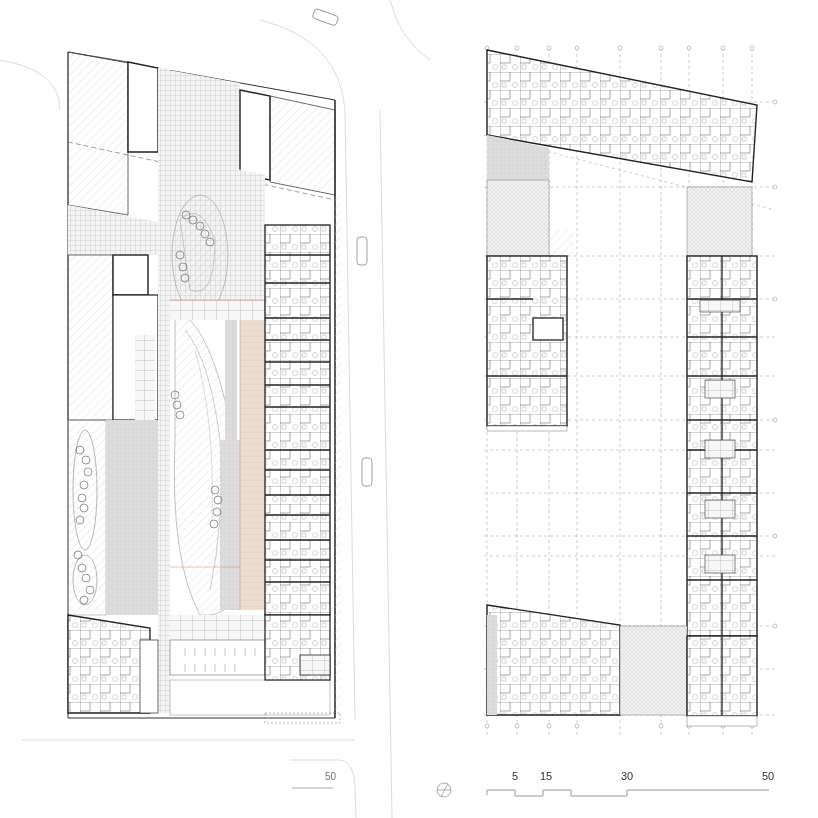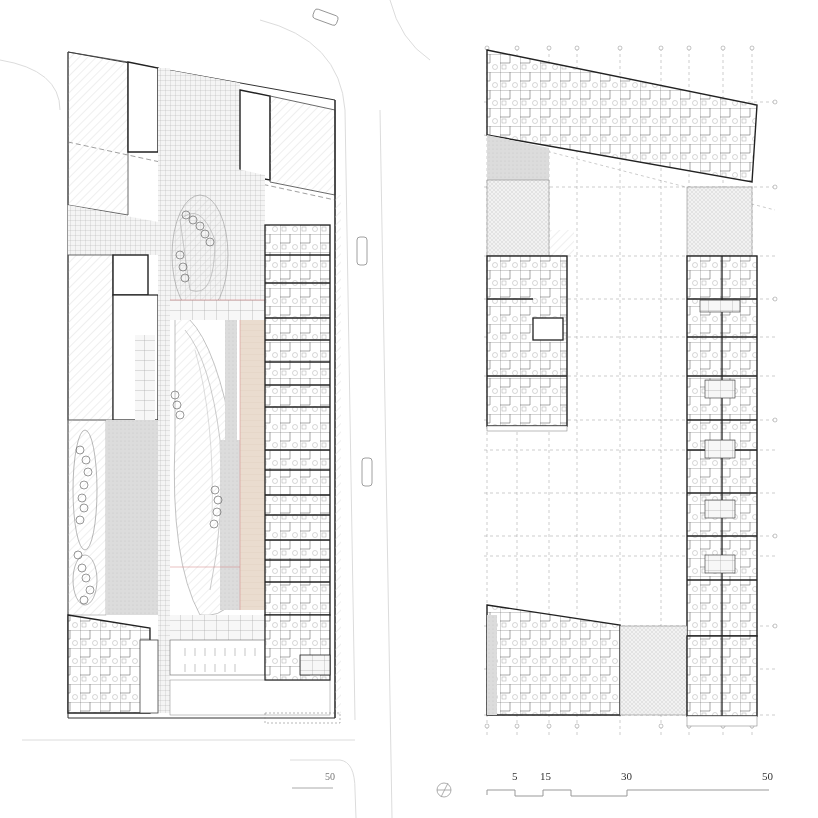--- a/index.html
+++ b/index.html
@@ -1,18 +1,18 @@
 <!DOCTYPE html>
 <html><head>
 <meta charset="utf-8">
 <style>
   html,body{margin:0;padding:0;background:#ffffff;}
   body{width:818px;height:818px;position:relative;overflow:hidden;font-family:"Liberation Sans",sans-serif;}
   .canvas{position:absolute;left:0;top:0;width:818px;height:818px;}
-  .label{position:absolute;font-size:11px;color:#333;font-family:Liberation Serif, serif;}
+  .label{position:absolute;font-size:11px;color:#333;font-family:Liberation Sans, sans-serif;}
   .label.light{color:#777;font-size:10px;}
 </style>
 </head>
 <body>
 
 <svg class="canvas" viewBox="0 0 818 818" xmlns="http://www.w3.org/2000/svg">
   <defs>
     <pattern id="hatch" width="6" height="6" patternUnits="userSpaceOnUse" patternTransform="rotate(45)">
       <line x1="0" y1="0" x2="0" y2="6" stroke="#d0d0d0" stroke-width="0.7"></line>
     </pattern>

